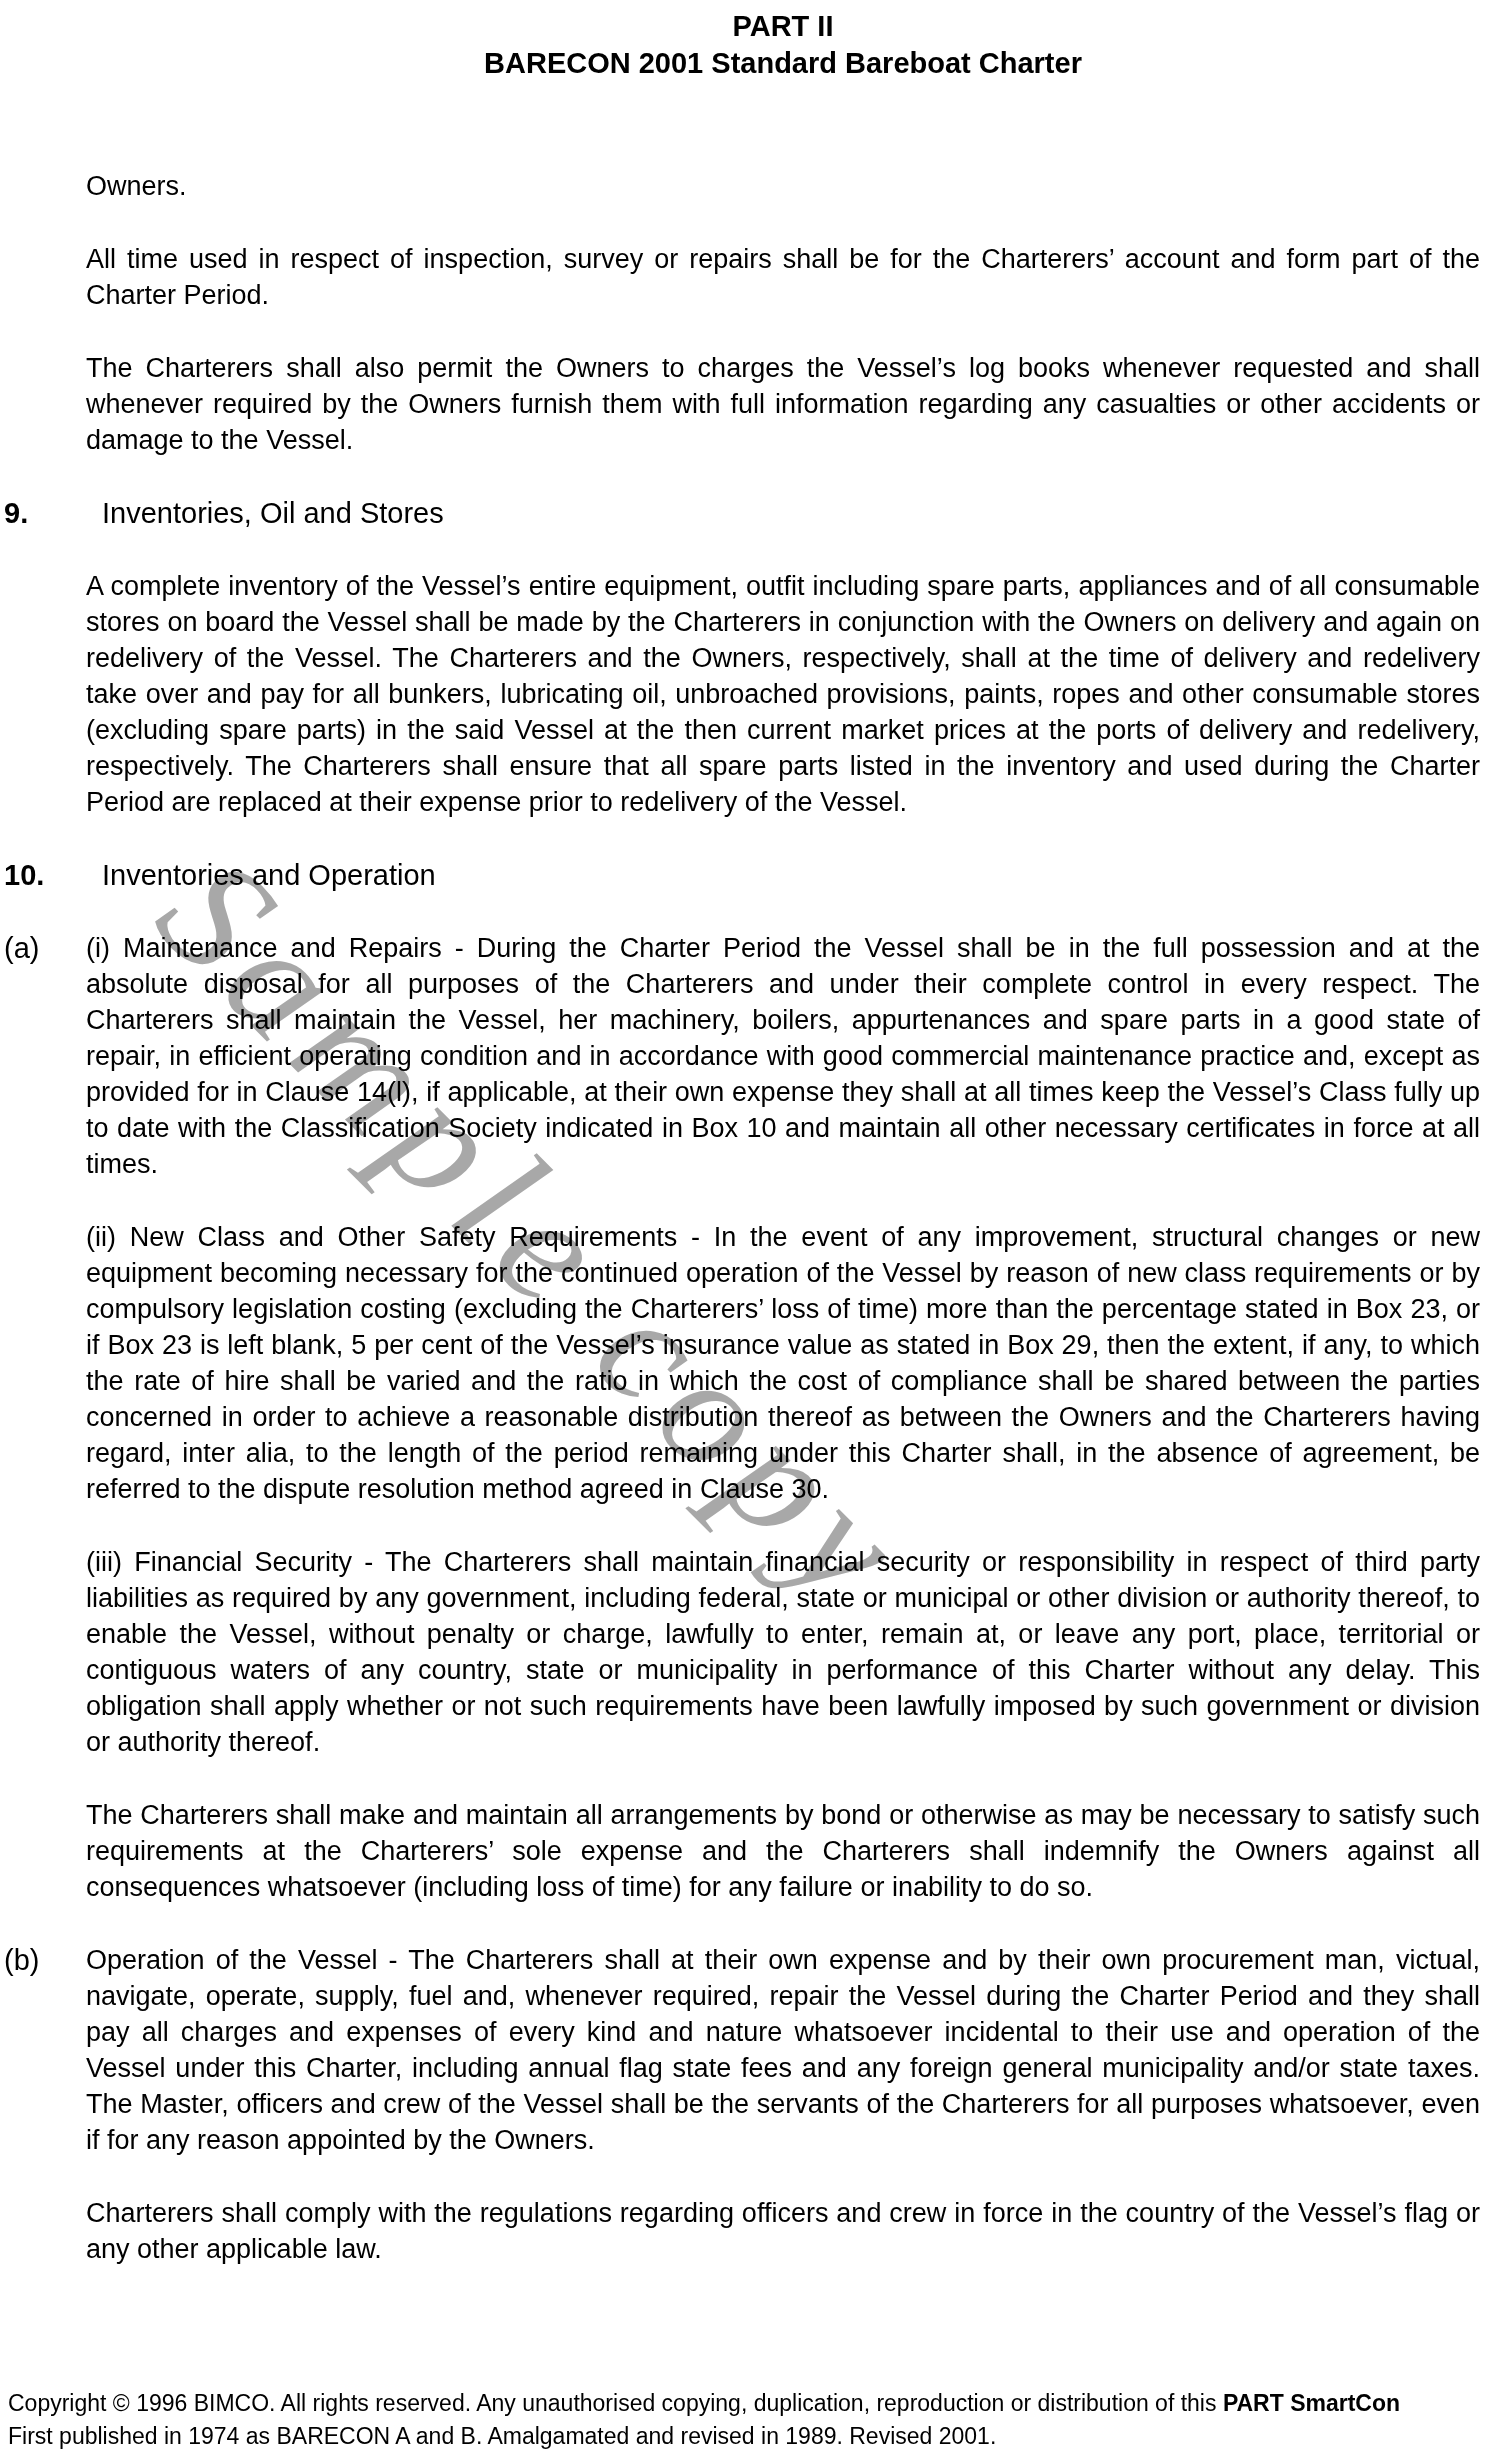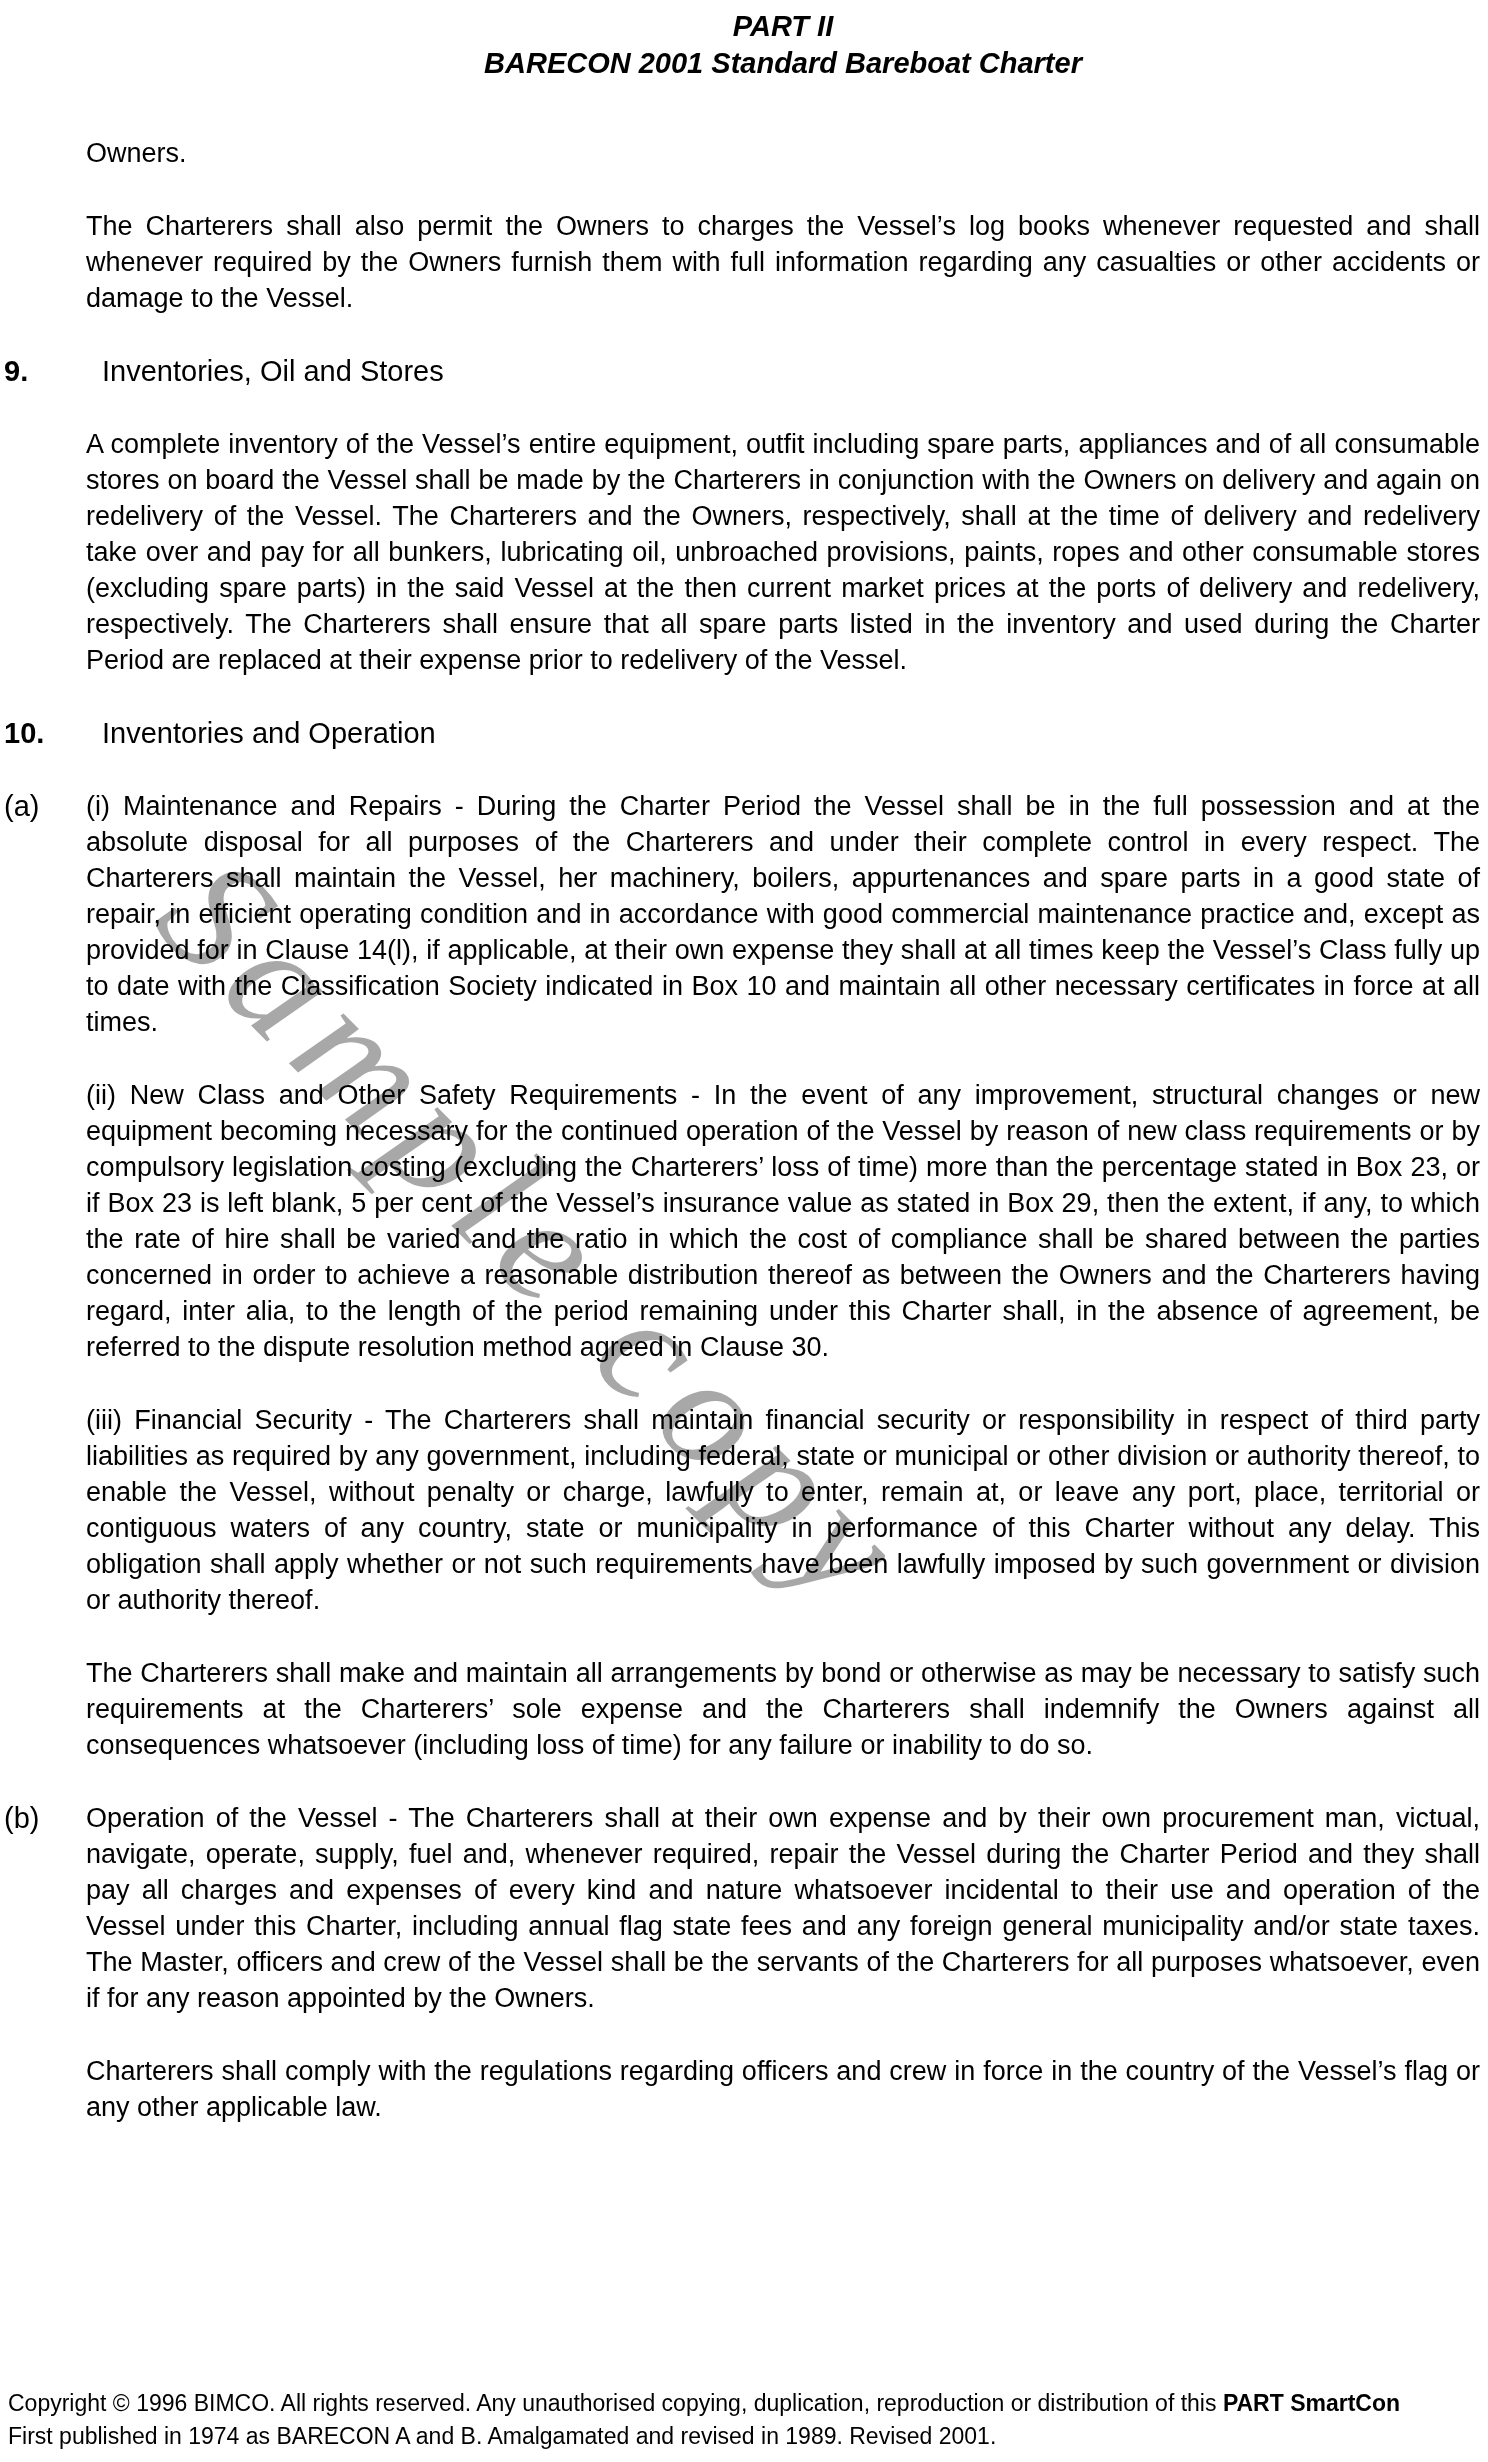--- a/index.html
+++ b/index.html
@@ -20,22 +20,21 @@
     inset: 0;
     padding: 8px 8px 0 86px;
     box-sizing: border-box;
     z-index: 1;
   }
   .header {
     text-align: center;
     font-weight: bold;
     font-size: 29px;
     line-height: 37px;
-    margin-bottom: 53px;
-    font-style: italic;
+    margin-bottom: 86px;
   }
   .header .t1, .header .t2 { display: block; }
   .row { position: relative; }
   .label {
     position: absolute;
     left: -82px;
     top: 0;
     font-size: 29px;
     line-height: 36px;
     white-space: nowrap;
@@ -90,20 +89,23 @@
 
   <div class="header">
     <span class="t1">PART II</span>
     <span class="t2">BARECON 2001 Standard Bareboat Charter</span>
   </div>
 
   <div class="row">
     <p class="para">Owners.</p>
   </div>
 
+  <div class="row">
+    <p class="para">All time used in respect of inspection, survey or repairs shall be for the Charterers’ account and form part of the Charter Period.</p>
+  </div>
 
   <div class="row">
     <p class="para">The Charterers shall also permit the Owners to charges the Vessel’s log books whenever requested and shall whenever required by the Owners furnish them with full information regarding any casualties or other accidents or damage to the Vessel.</p>
   </div>
 
   <div class="row">
     <span class="label bold">9.</span>
     <h2 class="h">Inventories, Oil and Stores</h2>
   </div>
 

